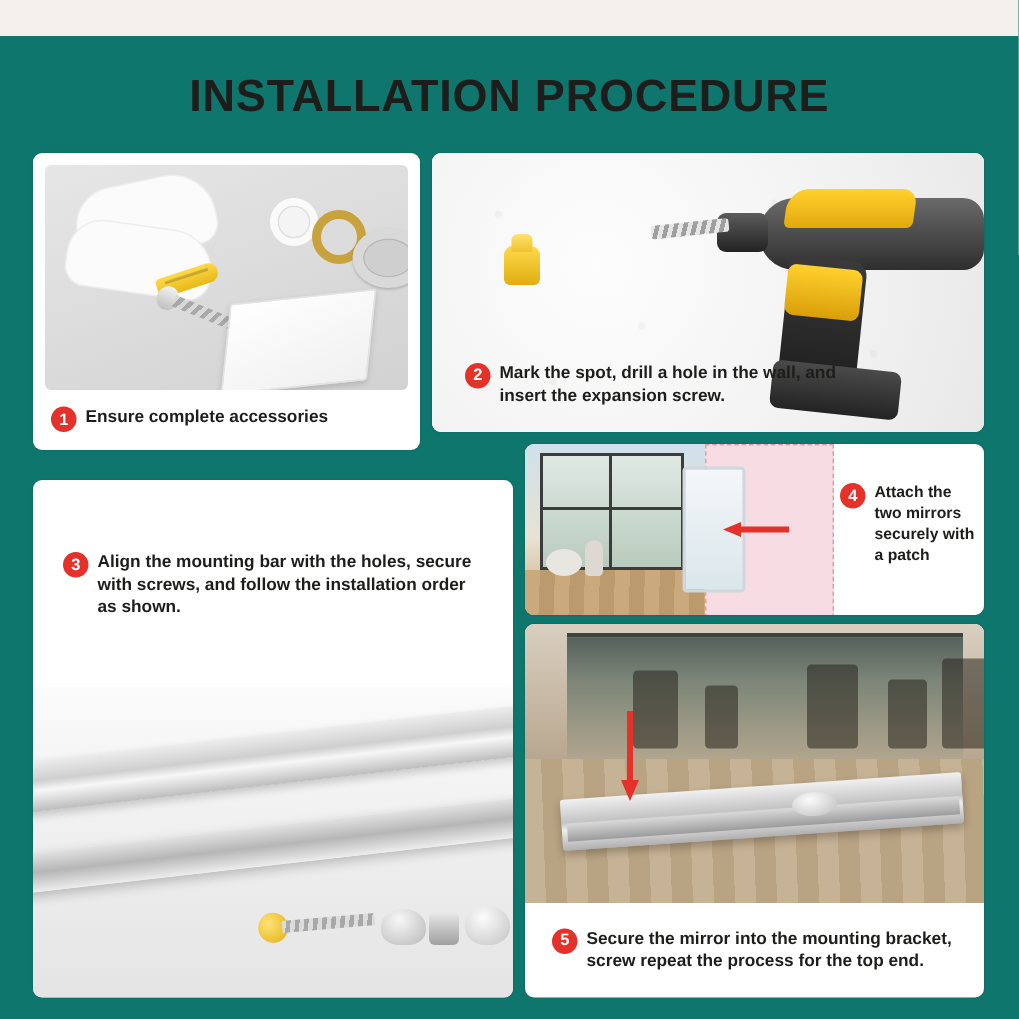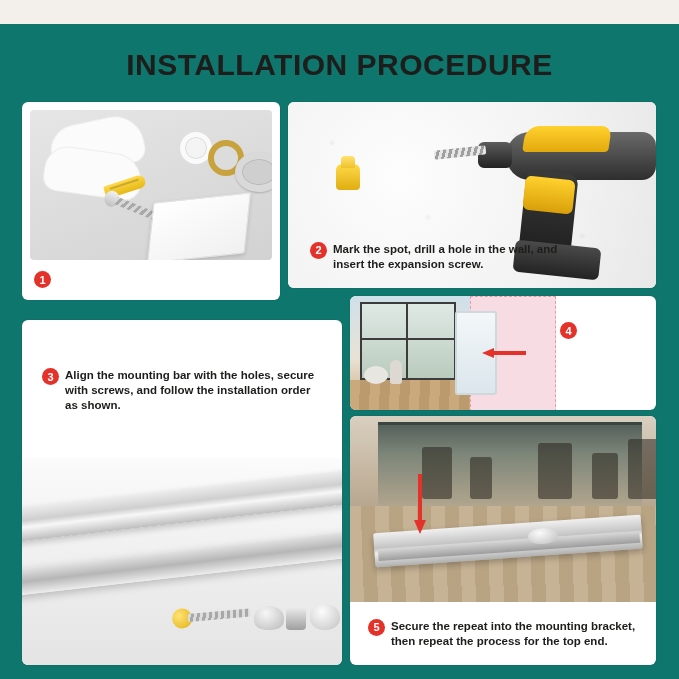--- a/index.html
+++ b/index.html
@@ -341,20 +341,21 @@
       <div class="washer-ring" id="w3"></div>
       <div class="anchor"></div>
       <div class="screw">
         <div class="head"></div>
           <div class="shaft"></div>
       </div>
       <div class="plate"></div>
     </div>
     <div class="caption">
       <div class="badge">1</div>
+      <div class="text">Ensure complete accessories</div>
     </div>
   </div>
 
   <div class="panel" id="step2">
     <div class="photo">
       <div class="wall-texture"></div>
       <div class="anchor2"></div>
       <div class="drill">
         <div class="body"></div>
         <div class="yellowtop"></div>
@@ -398,20 +399,21 @@
     </div>
     <div class="patch-zone">
       <div class="mirror-ghost" style="left:-16px;top:14px;"></div>
     </div>
     <div class="arrow-left">
       <div class="head"></div>
         <div class="shaft"></div>
     </div>
     <div class="caption">
       <div class="badge">4</div>
+      <div class="text">Attach the two mirrors securely with a patch</div>
     </div>
   </div>
 
   <div class="panel" id="step5">
     <div class="photo">
       <div class="gym-mirror">
         <div class="gym-equip" id="ge1"></div>
         <div class="gym-equip" id="ge2"></div>
         <div class="gym-equip" id="ge3"></div>
         <div class="gym-equip" id="ge4"></div>
@@ -421,17 +423,17 @@
       <div class="bracket"></div>
       <div class="bracket-lip"></div>
       <div class="bracket-cap"></div>
       <div class="arrow-down">
         <div class="shaft"></div>
           <div class="head"></div>
       </div>
     </div>
     <div class="caption">
       <div class="badge">5</div>
-      <div class="text">Secure the repeat into the mounting bracket, then repeat the process for the top end.</div>
+      <div class="text">Secure the mirror into the mounting bracket, screw repeat the process for the top end.</div>
     </div>
   </div>
 
 </div>
 
 </body></html>

